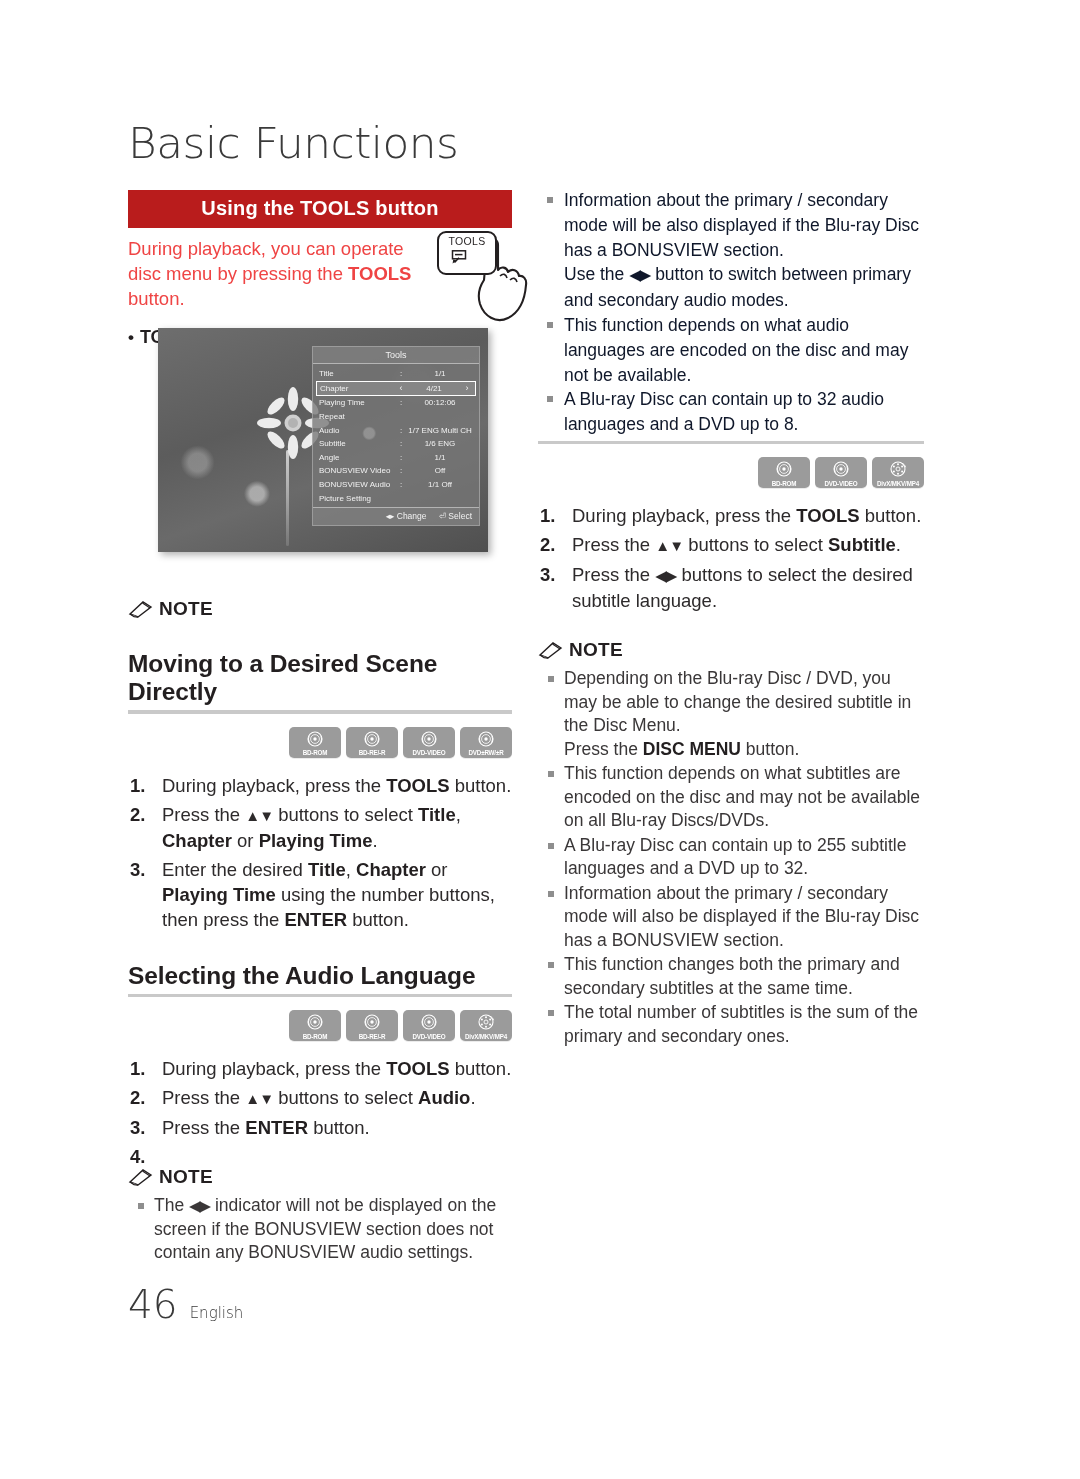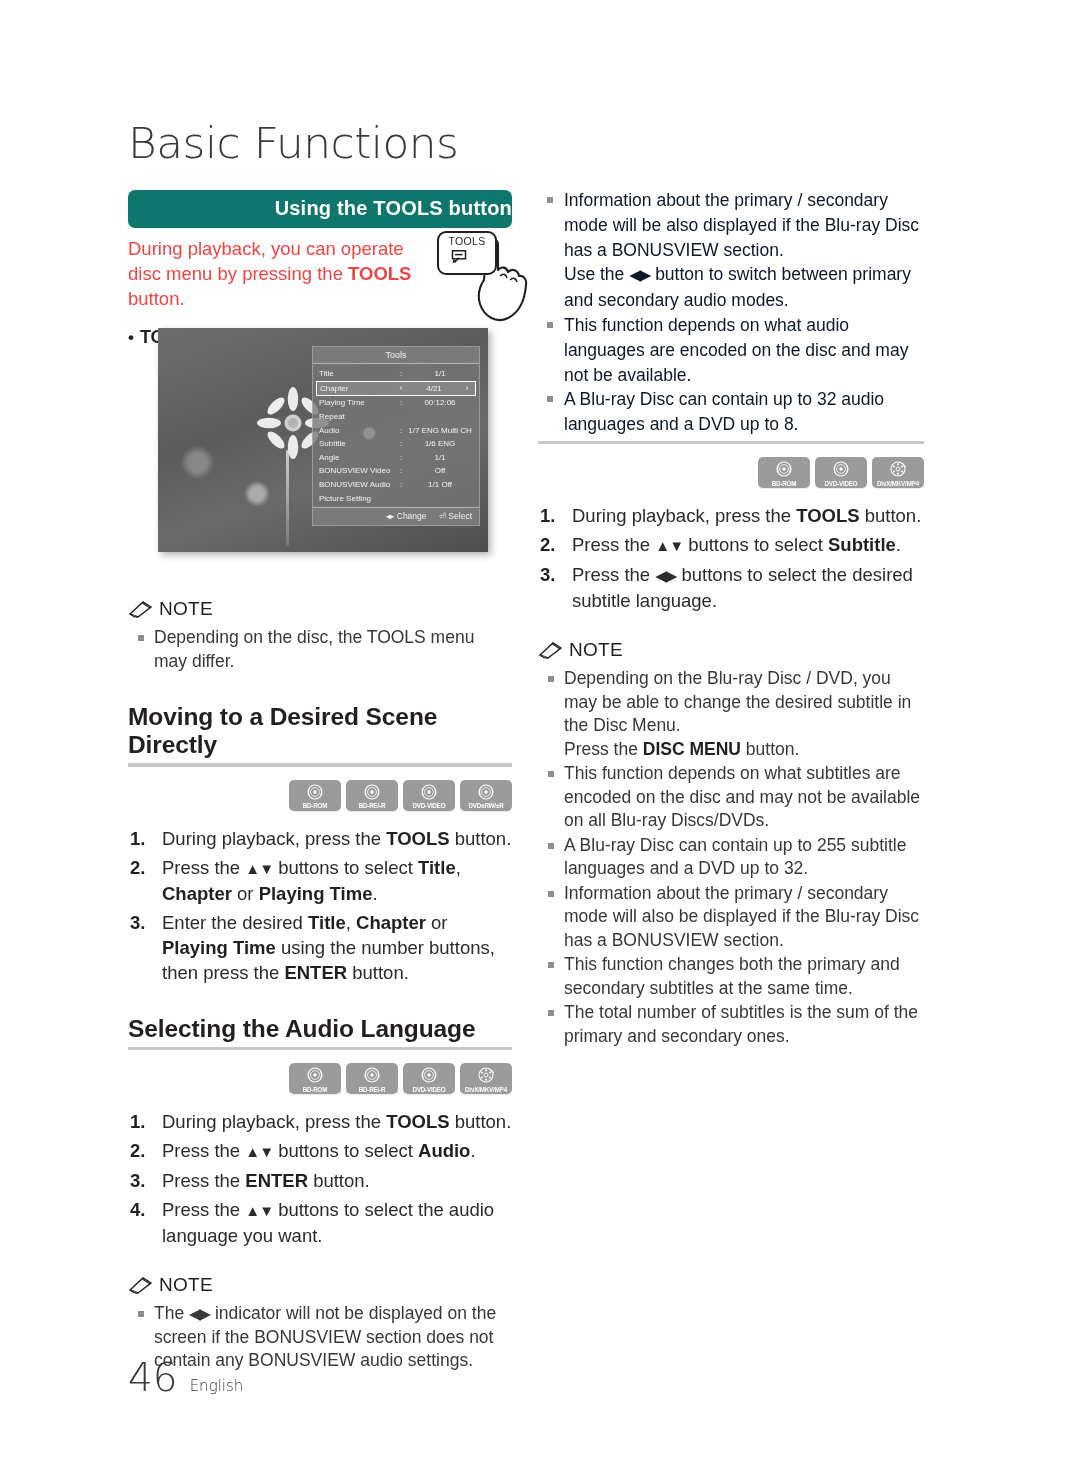--- a/index.html
+++ b/index.html
@@ -46,28 +46,27 @@
   }
   .col-right {
     position: absolute;
     left: 538px;
     top: 188px;
     width: 386px;
   }
 
   
   .bar-head {
-    background: #0f766e;
+    background: #b91c1c;
     color: #ffffff;
     font-size: 20px;
     font-weight: bold;
-    text-align: right;
+    text-align: center;
     padding: 7px 0 8px 0;
     letter-spacing: 0.2px;
-    border-radius: 7px;
   }
 
   
   .body-par {
     font-size: 18.5px;
     line-height: 25px;
     margin-top: 8px;
     color: #ef4444;
     width: 300px;
   }
@@ -209,21 +208,21 @@
   }
   .tp-foot span { margin-left: 10px; }
 
   
   .note-head {
     display: flex;
     align-items: center;
     gap: 5px;
     margin-top: 26px;
     font-size: 19px;
-    font-weight: normal;
+    font-weight: bold;
     letter-spacing: 0.3px;
   }
   .note-list {
     margin: 6px 0 0 0;
     padding: 0;
     list-style: none;
   }
   .note-list li {
     position: relative;
     padding-left: 26px;
@@ -334,21 +333,21 @@
     top: 9px;
     width: 6px;
     height: 6px;
     background: #8e8e8e;
   }
 
   
   .pg-foot {
     position: absolute;
     left: 128px;
-    top: 1355px;
+    top: 1282px;
     display: flex;
     align-items: baseline;
     gap: 12px;
   }
   .pg-num {
     font-size: 39px;
     color: #3a3a3a;
     font-weight: 300;
     font-family: "DejaVu Sans", sans-serif;
   }
@@ -479,23 +478,20 @@
   <div class="col-left" style="top:572px;">
 
     <div class="note-head">
       <svg width="26" height="18" viewBox="0 0 26 18">
         <path d="M2 14 L15 2 L23 7 L10 17 Z" fill="#ffffff" stroke="#231f20" stroke-width="1.4"></path>
         <path d="M2 14 L6 16.6 L10 17" fill="#ffffff" stroke="#231f20" stroke-width="1.4"></path>
         <line x1="14.5" y1="3" x2="22" y2="8" stroke="#231f20" stroke-width="1.2"></line>
       </svg>
       <span>NOTE</span>
     </div>
-    <ul class="note-list" id="note1-list">
-        <li>Depending on the disc, the TOOLS menu may differ.</li>
-      </ul>
 
     <div class="sec-head">Moving to a Desired Scene Directly</div>
     <div class="sec-rule"></div>
     <div class="disc-row" id="discs-s2">
         <div class="disc">
           <svg class="dsk" viewBox="0 0 17 17">
             <circle cx="8.5" cy="9" r="7" fill="none" stroke="#fff" stroke-width="1.1"></circle>
             <circle cx="8.5" cy="9" r="4.4" fill="none" stroke="#fff" stroke-width="0.8"></circle>
             <circle cx="8.5" cy="9" r="1.7" fill="#fff"></circle>
             <path d="M2.6 6.2 A6.6 6.6 0 0 0 2.6 11.8" fill="none" stroke="#fff" stroke-width="1"></path>
@@ -585,21 +581,21 @@
             <circle cx="4.4" cy="6.6" r="1" fill="#fff"></circle>
             <path d="M12.5 3.2 C15 4.5 16 6 16.2 7.4" fill="none" stroke="#fff" stroke-width="1"></path>
           </svg>
           <div class="dlab">DivX/MKV/MP4</div>
         </div>
       </div>
     <ol class="steps" id="steps-s3">
         <li><span class="num">1.</span><span>During playback, press the <b>TOOLS</b> button.</span></li>
         <li><span class="num">2.</span><span>Press the <span class="arw">▲▼</span> buttons to select <b>Audio</b>.</span></li>
         <li><span class="num">3.</span><span>Press the <b>ENTER</b> button.</span></li>
-        <li><span class="num">4.</span><span>Press the <span class="arw">▲▼</span> buttons to select the audio language you want.</span></li>
+        <li><span class="num">4.</span></li>
       </ol>
 
     <div class="note-head">
       <svg width="26" height="18" viewBox="0 0 26 18">
         <path d="M2 14 L15 2 L23 7 L10 17 Z" fill="#ffffff" stroke="#231f20" stroke-width="1.4"></path>
         <path d="M2 14 L6 16.6 L10 17" fill="#ffffff" stroke="#231f20" stroke-width="1.4"></path>
         <line x1="14.5" y1="3" x2="22" y2="8" stroke="#231f20" stroke-width="1.2"></line>
       </svg>
       <span>NOTE</span>
     </div>

